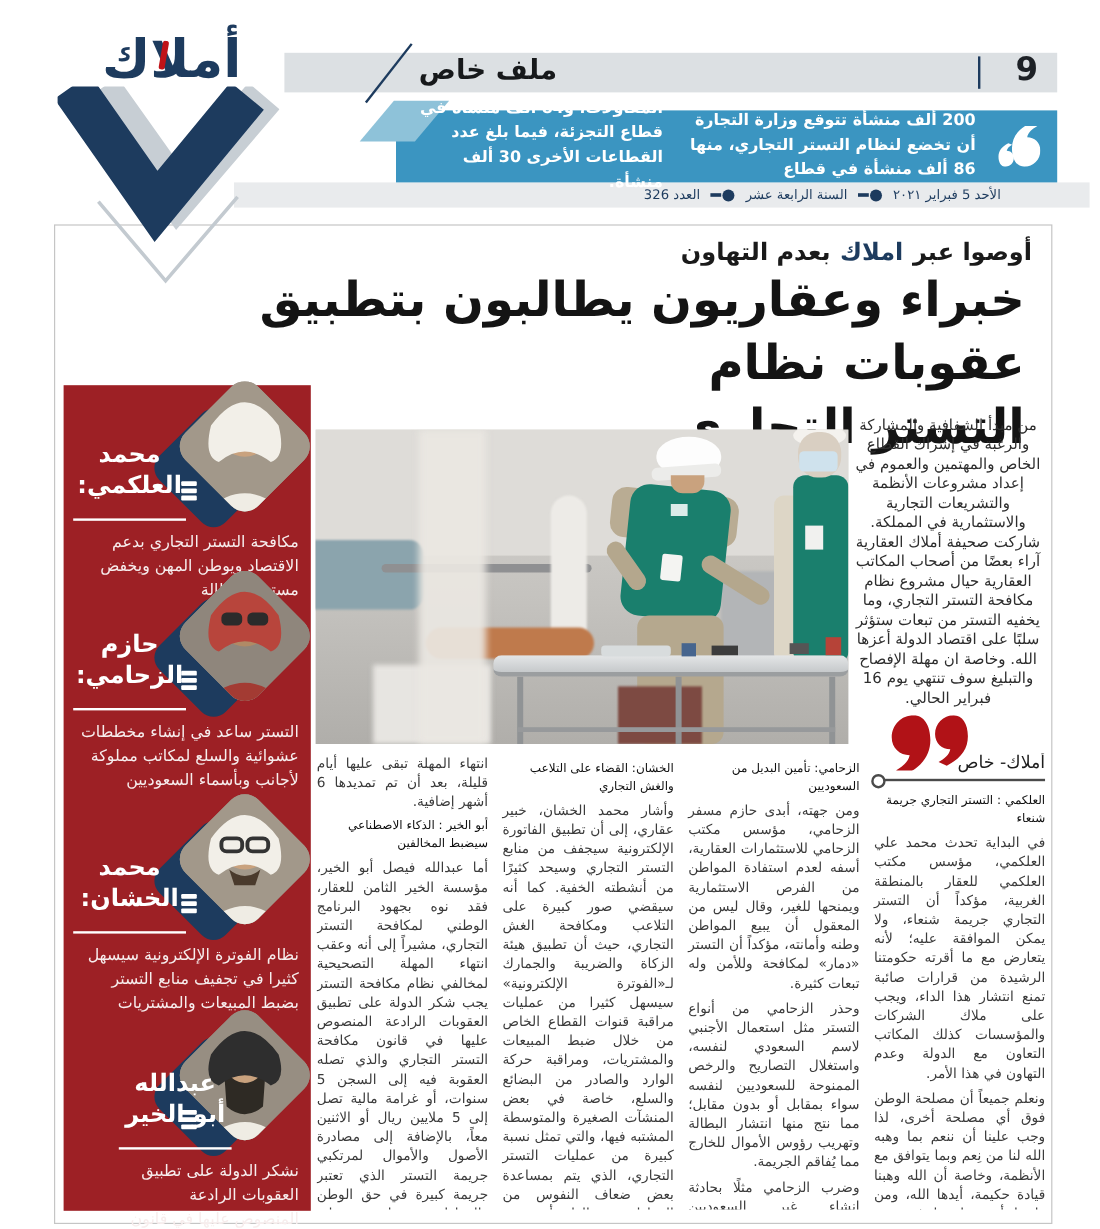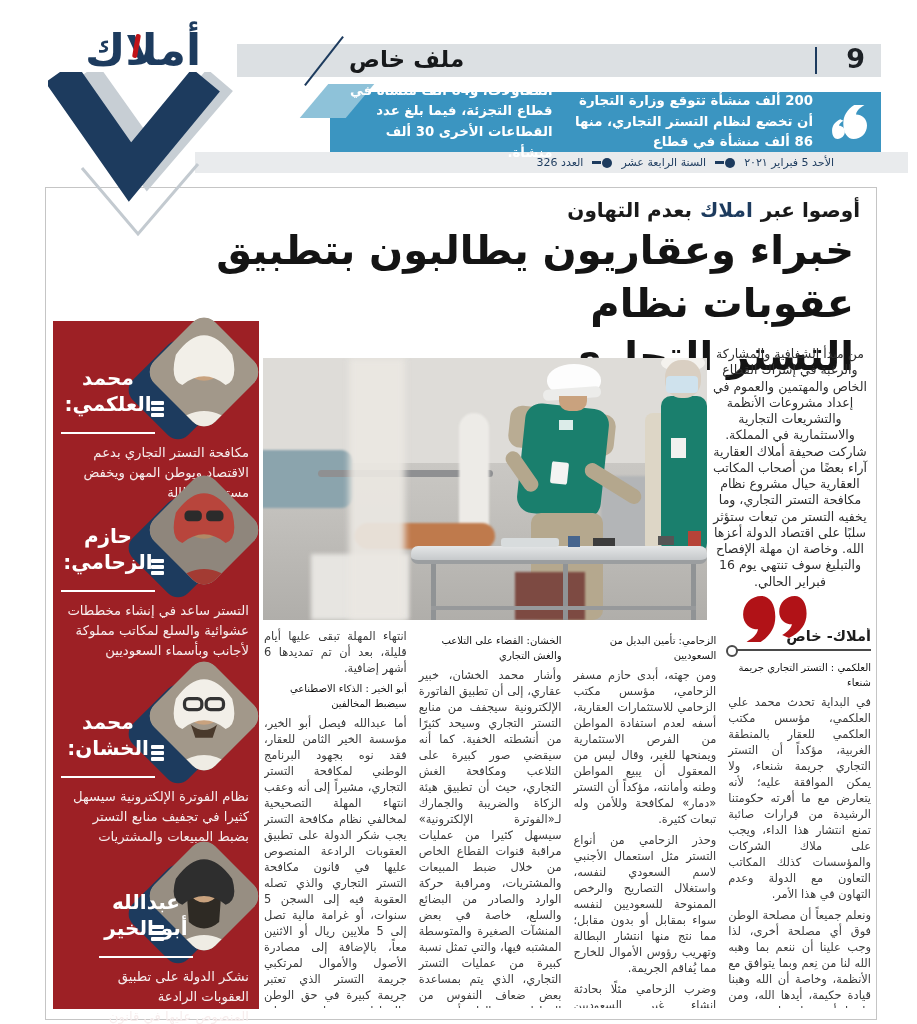--- a/index.html
+++ b/index.html
@@ -102,21 +102,21 @@
 
   
   #intro{position:absolute;left:665px;top:158px;width:158px;direction:rtl;text-align:center;
          font-size:12.5px;line-height:1.3;color:#2e2e2e;}
   #red-quote{position:absolute;left:692px;top:408px;width:70px;height:46px;}
 
   
   #columns{position:absolute;left:218px;top:440px;width:607px;height:380px;direction:rtl;
            display:flex;gap:12px;overflow:hidden;}
   .col{flex:1;min-width:0;}
-  .byline{font-weight:bold;font-size:14.5px;color:#1d1d1d;text-align:right;direction:rtl;}
+  .byline{font-weight:normal;font-size:14.5px;color:#1d1d1d;text-align:right;direction:rtl;}
   .byline-line{margin-top:5px;margin-bottom:9px;border-top:2px solid #4a4a4a;position:relative;}
   .byline-line b{position:absolute;left:-2px;top:-6px;width:8px;height:8px;border:2px solid #4a4a4a;border-radius:50%;background:#fff;display:block;}
   .col h4{font-size:10px;font-weight:normal;color:#101010;margin:5px 0 4px;line-height:1.5;text-align:right;}
   .col p{font-size:11.4px;line-height:16px;color:#3b3b3b;text-align:justify;margin:0 0 5px;}
 </style>
 </head>
 <body>
 
 <div class="abs" id="logo-area">
   <div class="logo-text">أملاك</div>

